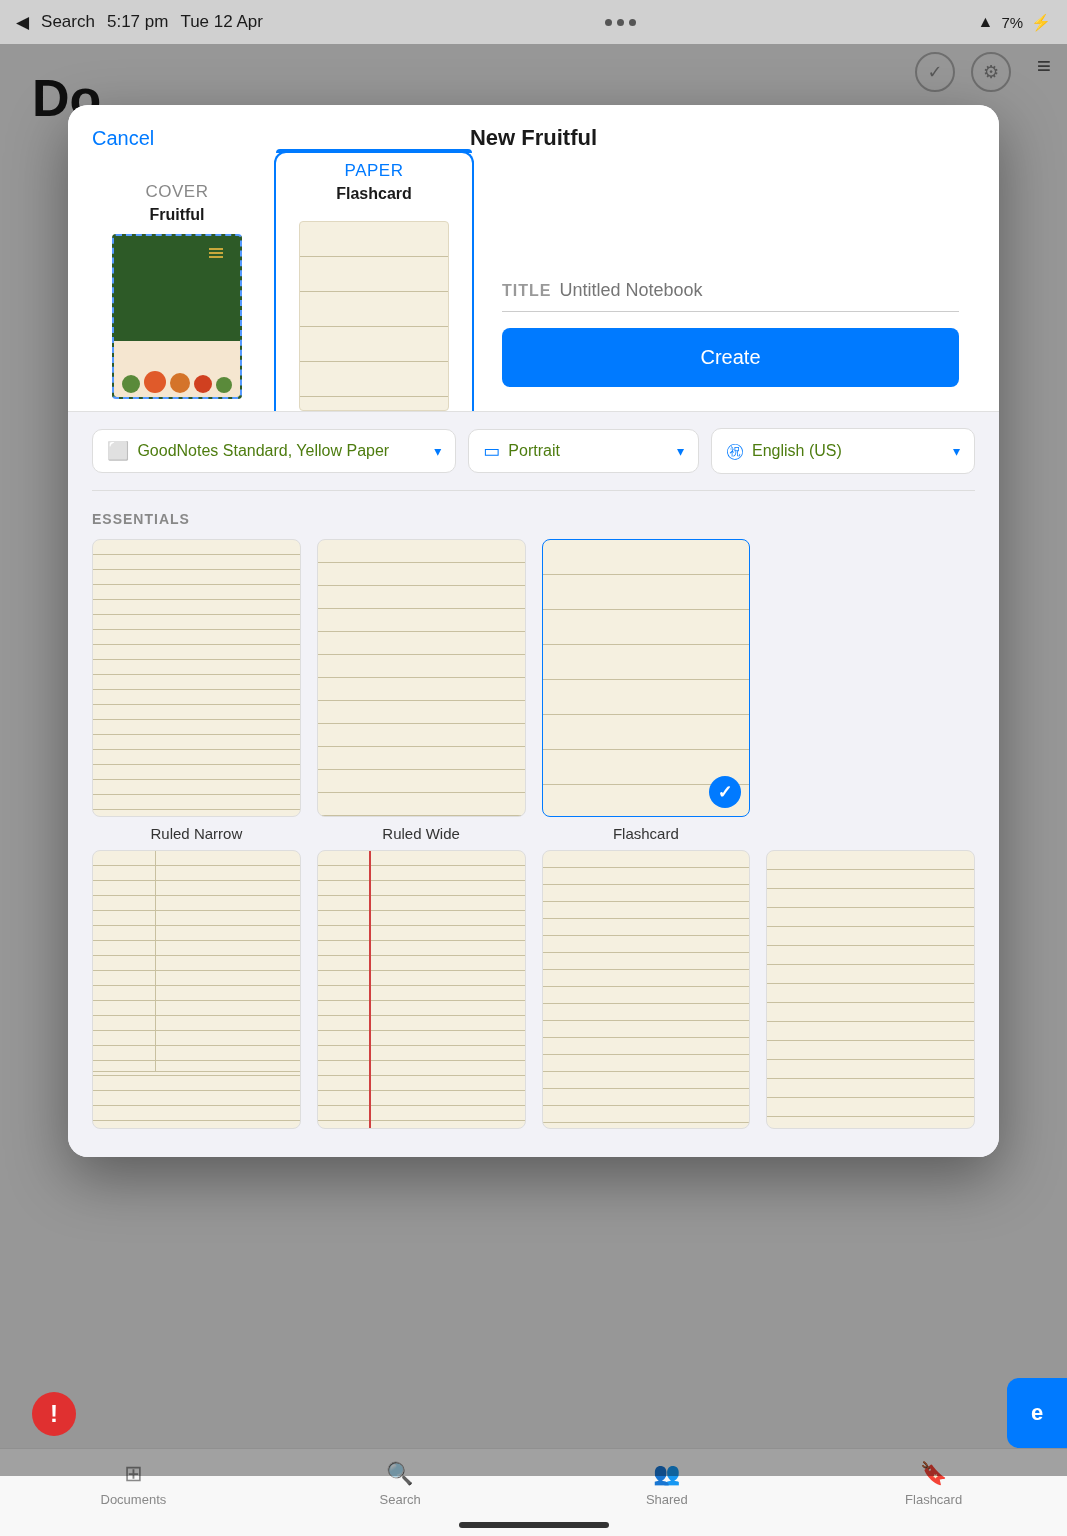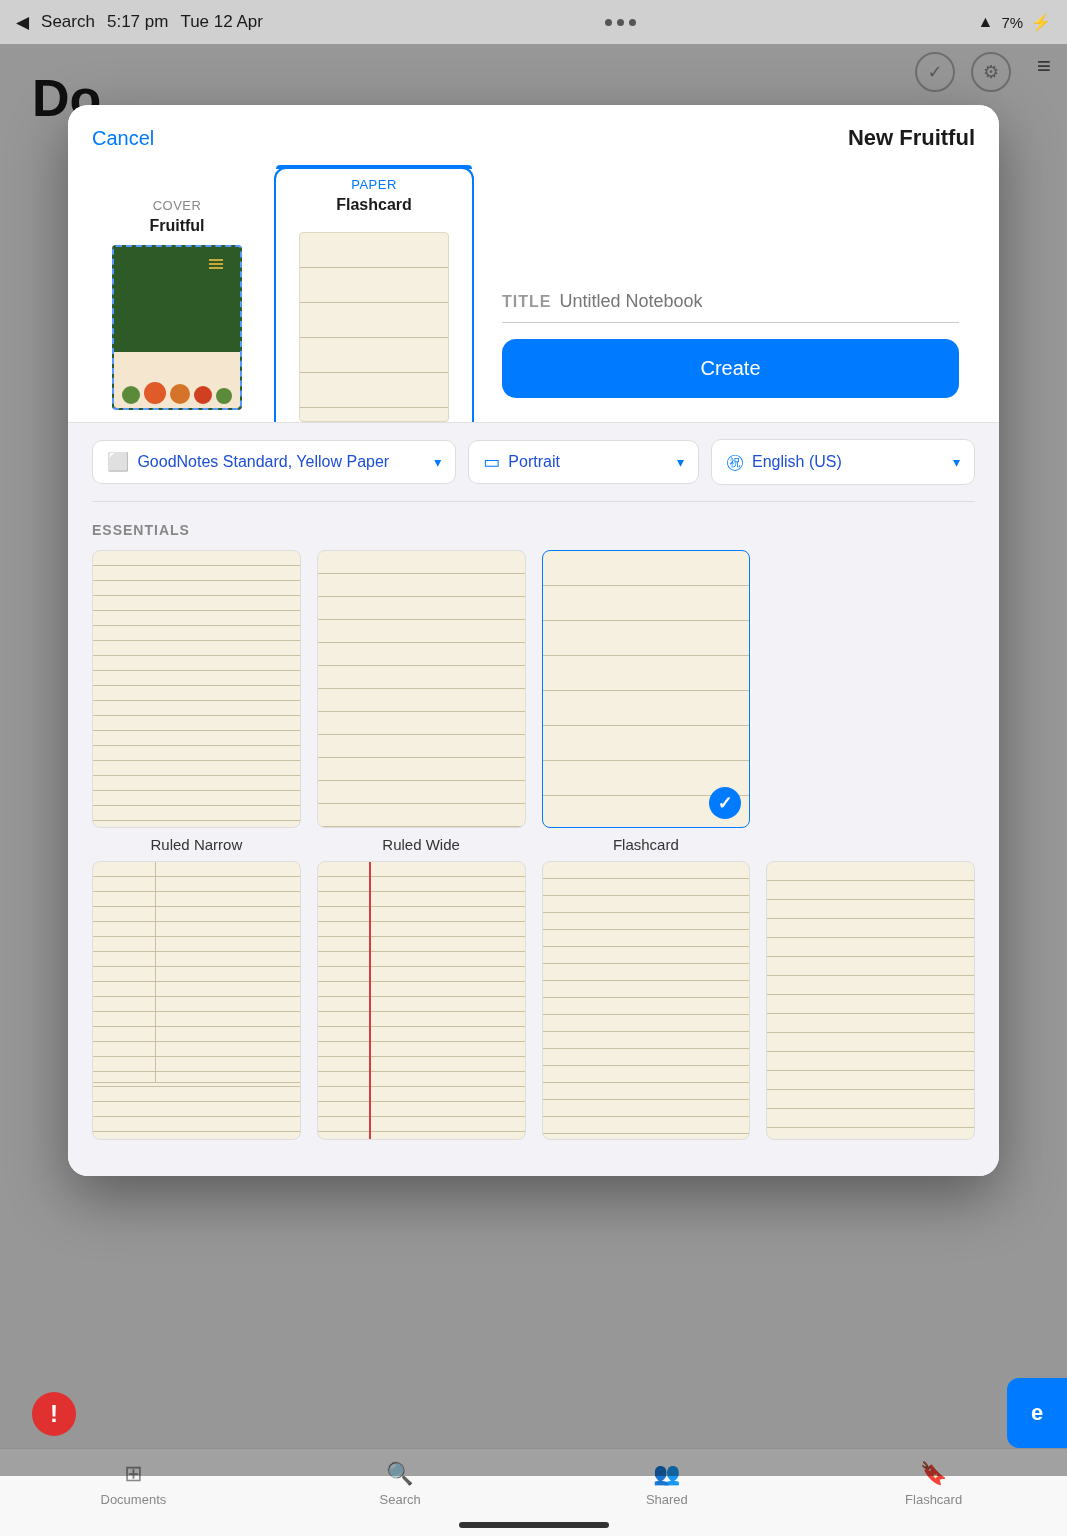--- a/index.html
+++ b/index.html
@@ -97,23 +97,22 @@
 
     
     .modal-header {
       background: #fff;
       padding: 20px 24px 0;
       border-bottom: 1px solid #e0e0e0;
     }
     .modal-title-row {
       display: flex;
       align-items: center;
-      justify-content: flex-end;
-      position: relative;
-      margin-bottom: 16px;
+      justify-content: center;
+      position: relative;
     }
     .modal-cancel-btn {
       position: absolute;
       left: 0;
       color: #007aff;
       font-size: 20px;
       cursor: pointer;
       background: none;
       border: none;
     }
@@ -132,21 +131,21 @@
     }
 
     .cover-section {
       display: flex;
       flex-direction: column;
       align-items: center;
       padding: 8px 16px 12px;
       min-width: 170px;
     }
     .section-label {
-      font-size: 13px;
+      font-size: 17px;
       color: #888;
       letter-spacing: 0.5px;
       text-transform: uppercase;
       margin-bottom: 4px;
       text-align: right;
     }
     .section-value {
       font-size: 16px;
       font-weight: 700;
       color: #1a1a1a;
@@ -252,21 +251,21 @@
       font-size: 18px;
       color: #0c4a6e;
       border: none;
       background: transparent;
       outline: none;
     }
     .create-btn {
       background: #007aff;
       color: #fff;
       border: none;
-      border-radius: 14px;
+      border-radius: 8px;
       padding: 18px 24px;
       font-size: 20px;
       font-weight: 500;
       cursor: pointer;
       width: 100%;
       text-align: center;
     }
 
     
     .template-picker {
@@ -293,33 +292,33 @@
       padding: 10px 14px;
       cursor: pointer;
       flex: 1;
     }
     .dropdown-icon {
       font-size: 18px;
       color: #007aff;
     }
     .dropdown-label {
       font-size: 16px;
-      color: #1d4ed8;
+      color: #4d7c0f;
       flex: 1;
     }
     .dropdown-chevron {
       font-size: 14px;
       color: #007aff;
     }
 
     
     .paper-list {
       overflow-y: auto;
       max-height: 680px;
-      padding-bottom: 28px;
+      padding-bottom: 20px;
     }
 
     .section-header {
       font-size: 14px;
       color: #888;
       letter-spacing: 1px;
       text-transform: uppercase;
       font-weight: 600;
       padding: 20px 0 12px;
     }

